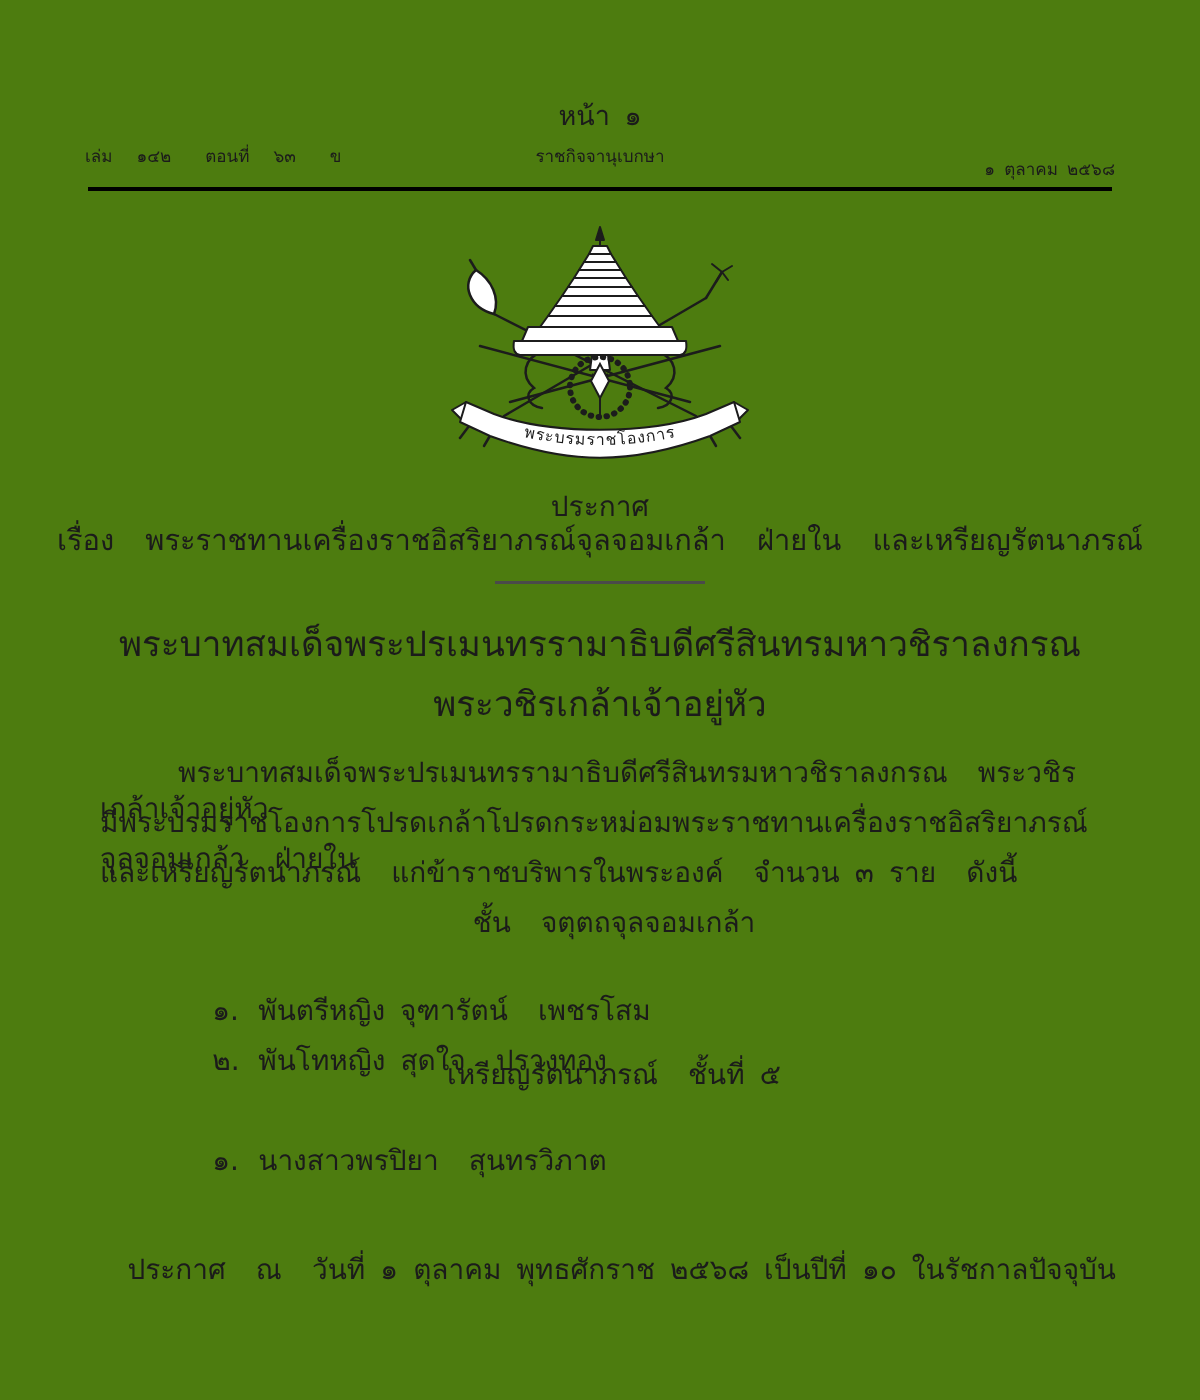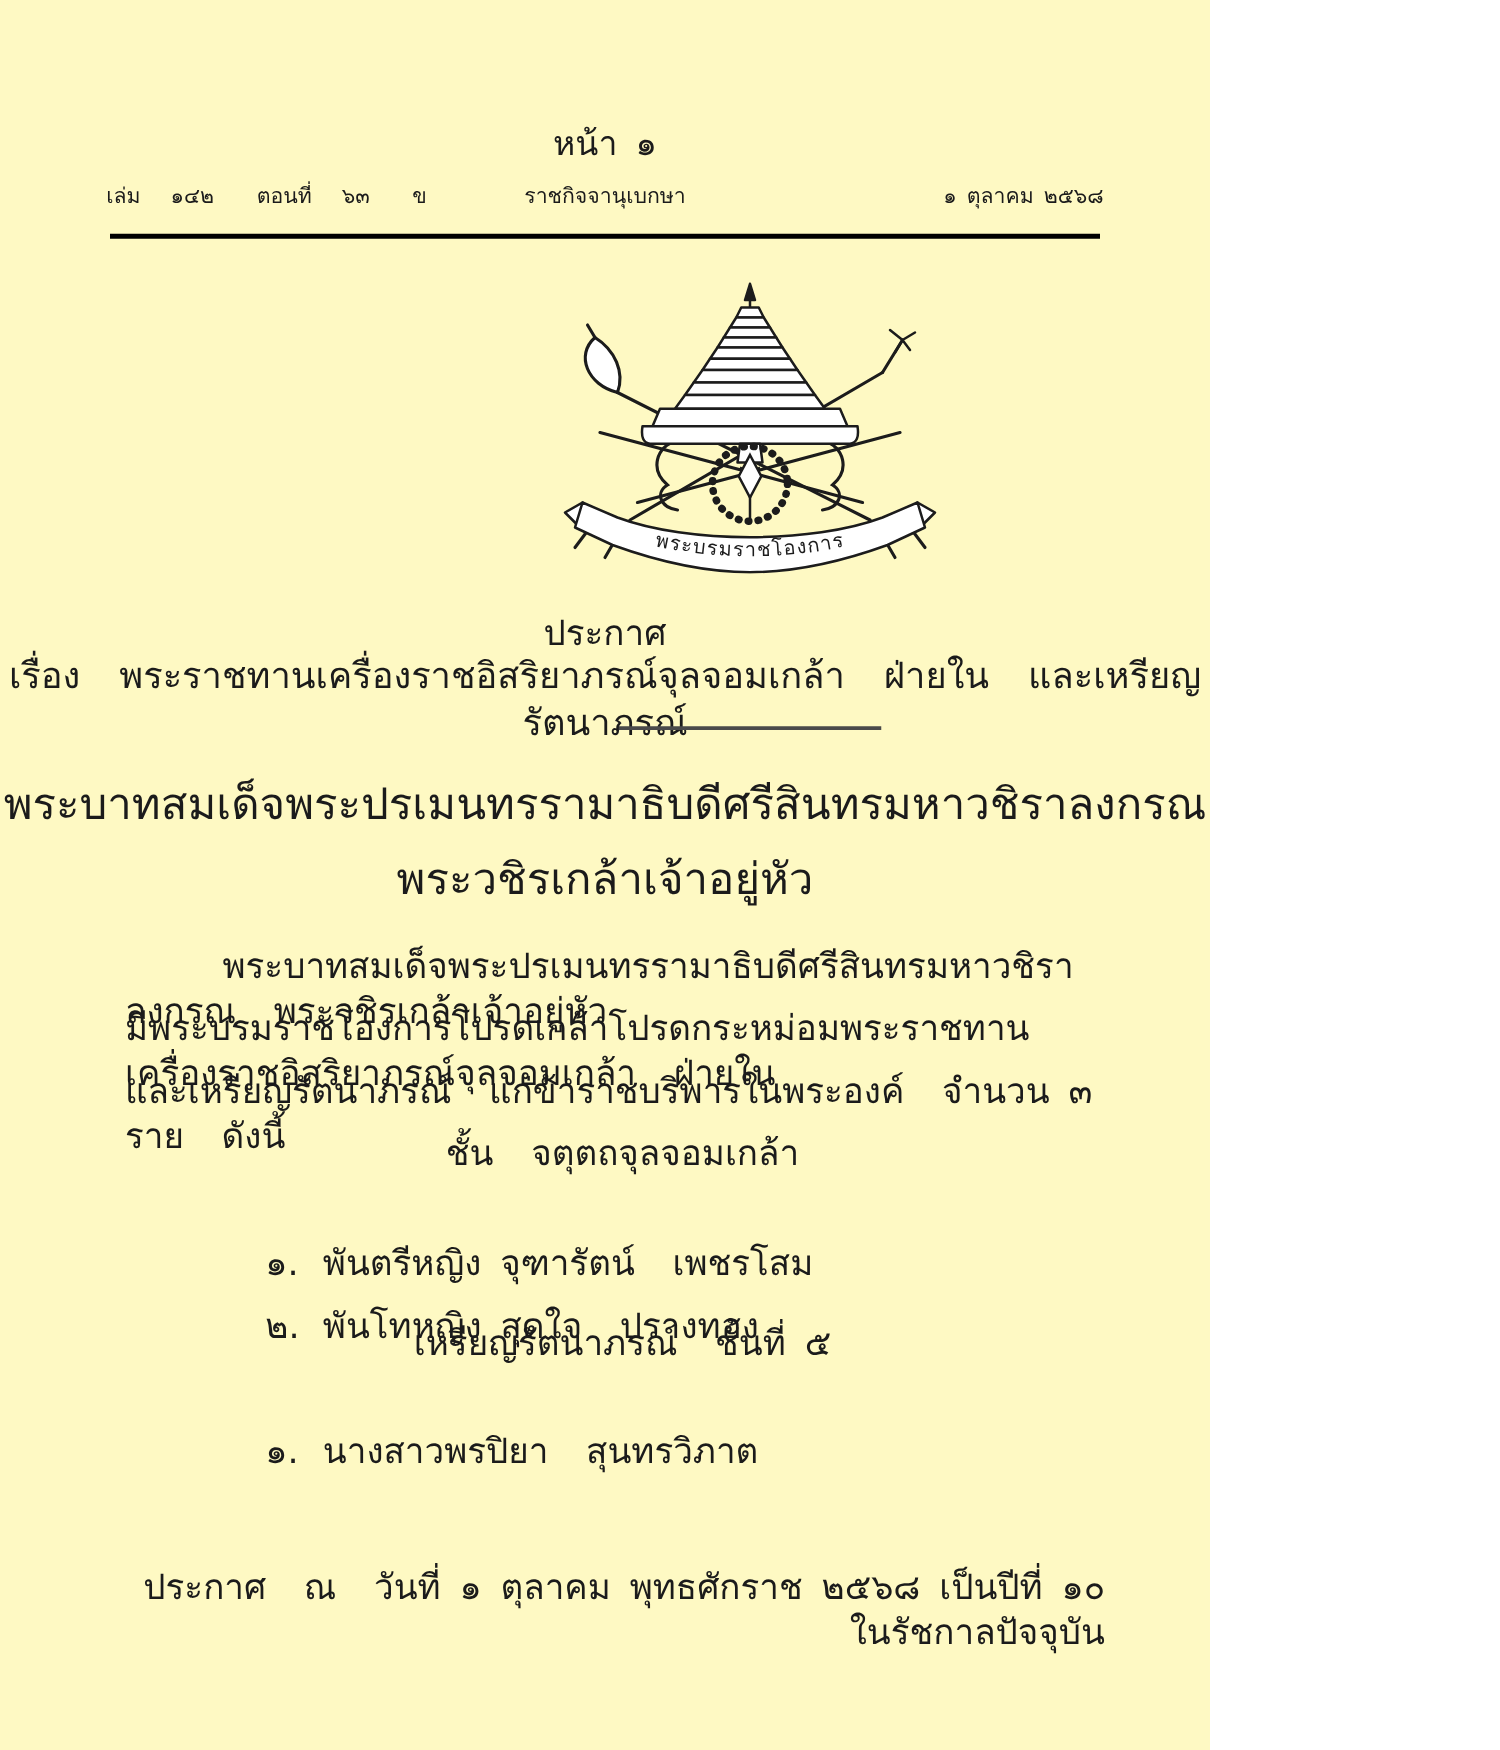--- a/index.html
+++ b/index.html
@@ -1,34 +1,34 @@
 <!DOCTYPE html>
 <html lang="th"><head>
 <meta charset="utf-8">
 <style>
   html,body{margin:0;padding:0;background:#ffffff;}
   .page{
     position:relative;
-    width:968px;
+    width:1200px;
     height:1400px;
-    background:#fef9c3;
+    background:#4d7c0f;
     color:#1b1b1b;
     font-family:"DejaVu Sans", sans-serif;
     overflow:hidden;
   }
   .t{white-space:pre-wrap; word-spacing:0.22em; line-height:1.3;}
   .c{text-align:center;}
 
   
   .page-label{position:absolute; top:98px; left:0; right:0; font-size:27px;}
   .meta-row{position:absolute; top:142px; left:85px; right:85px; height:40px; font-size:17px;}
   .meta-left{position:absolute; left:0; top:0; display:flex; gap:24px;}
   .meta-left .gap-wide{margin-left:10px;}
   .meta-center{position:absolute; left:0; right:0; top:0; text-align:center;}
-  .meta-right{position:absolute; right:0; top:4px;font-family:Liberation Serif, serif;}
+  .meta-right{position:absolute; right:0; top:16px;}
   .rule{position:absolute; top:187px; left:88px; right:88px; height:4px; background:#000;}
 
   
   .emblem{position:absolute; top:224px; left:450px; width:300px; height:235px;}
   .emblem svg{width:100%; height:100%; display:block;}
   .emblem text{font-family:"DejaVu Sans", sans-serif;}
 
   
   .title{position:absolute; top:460px; left:0; right:0; font-size:28px;margin-top:29px;}
   .subject{position:absolute; top:522px; left:0; right:0; font-size:29px;}

